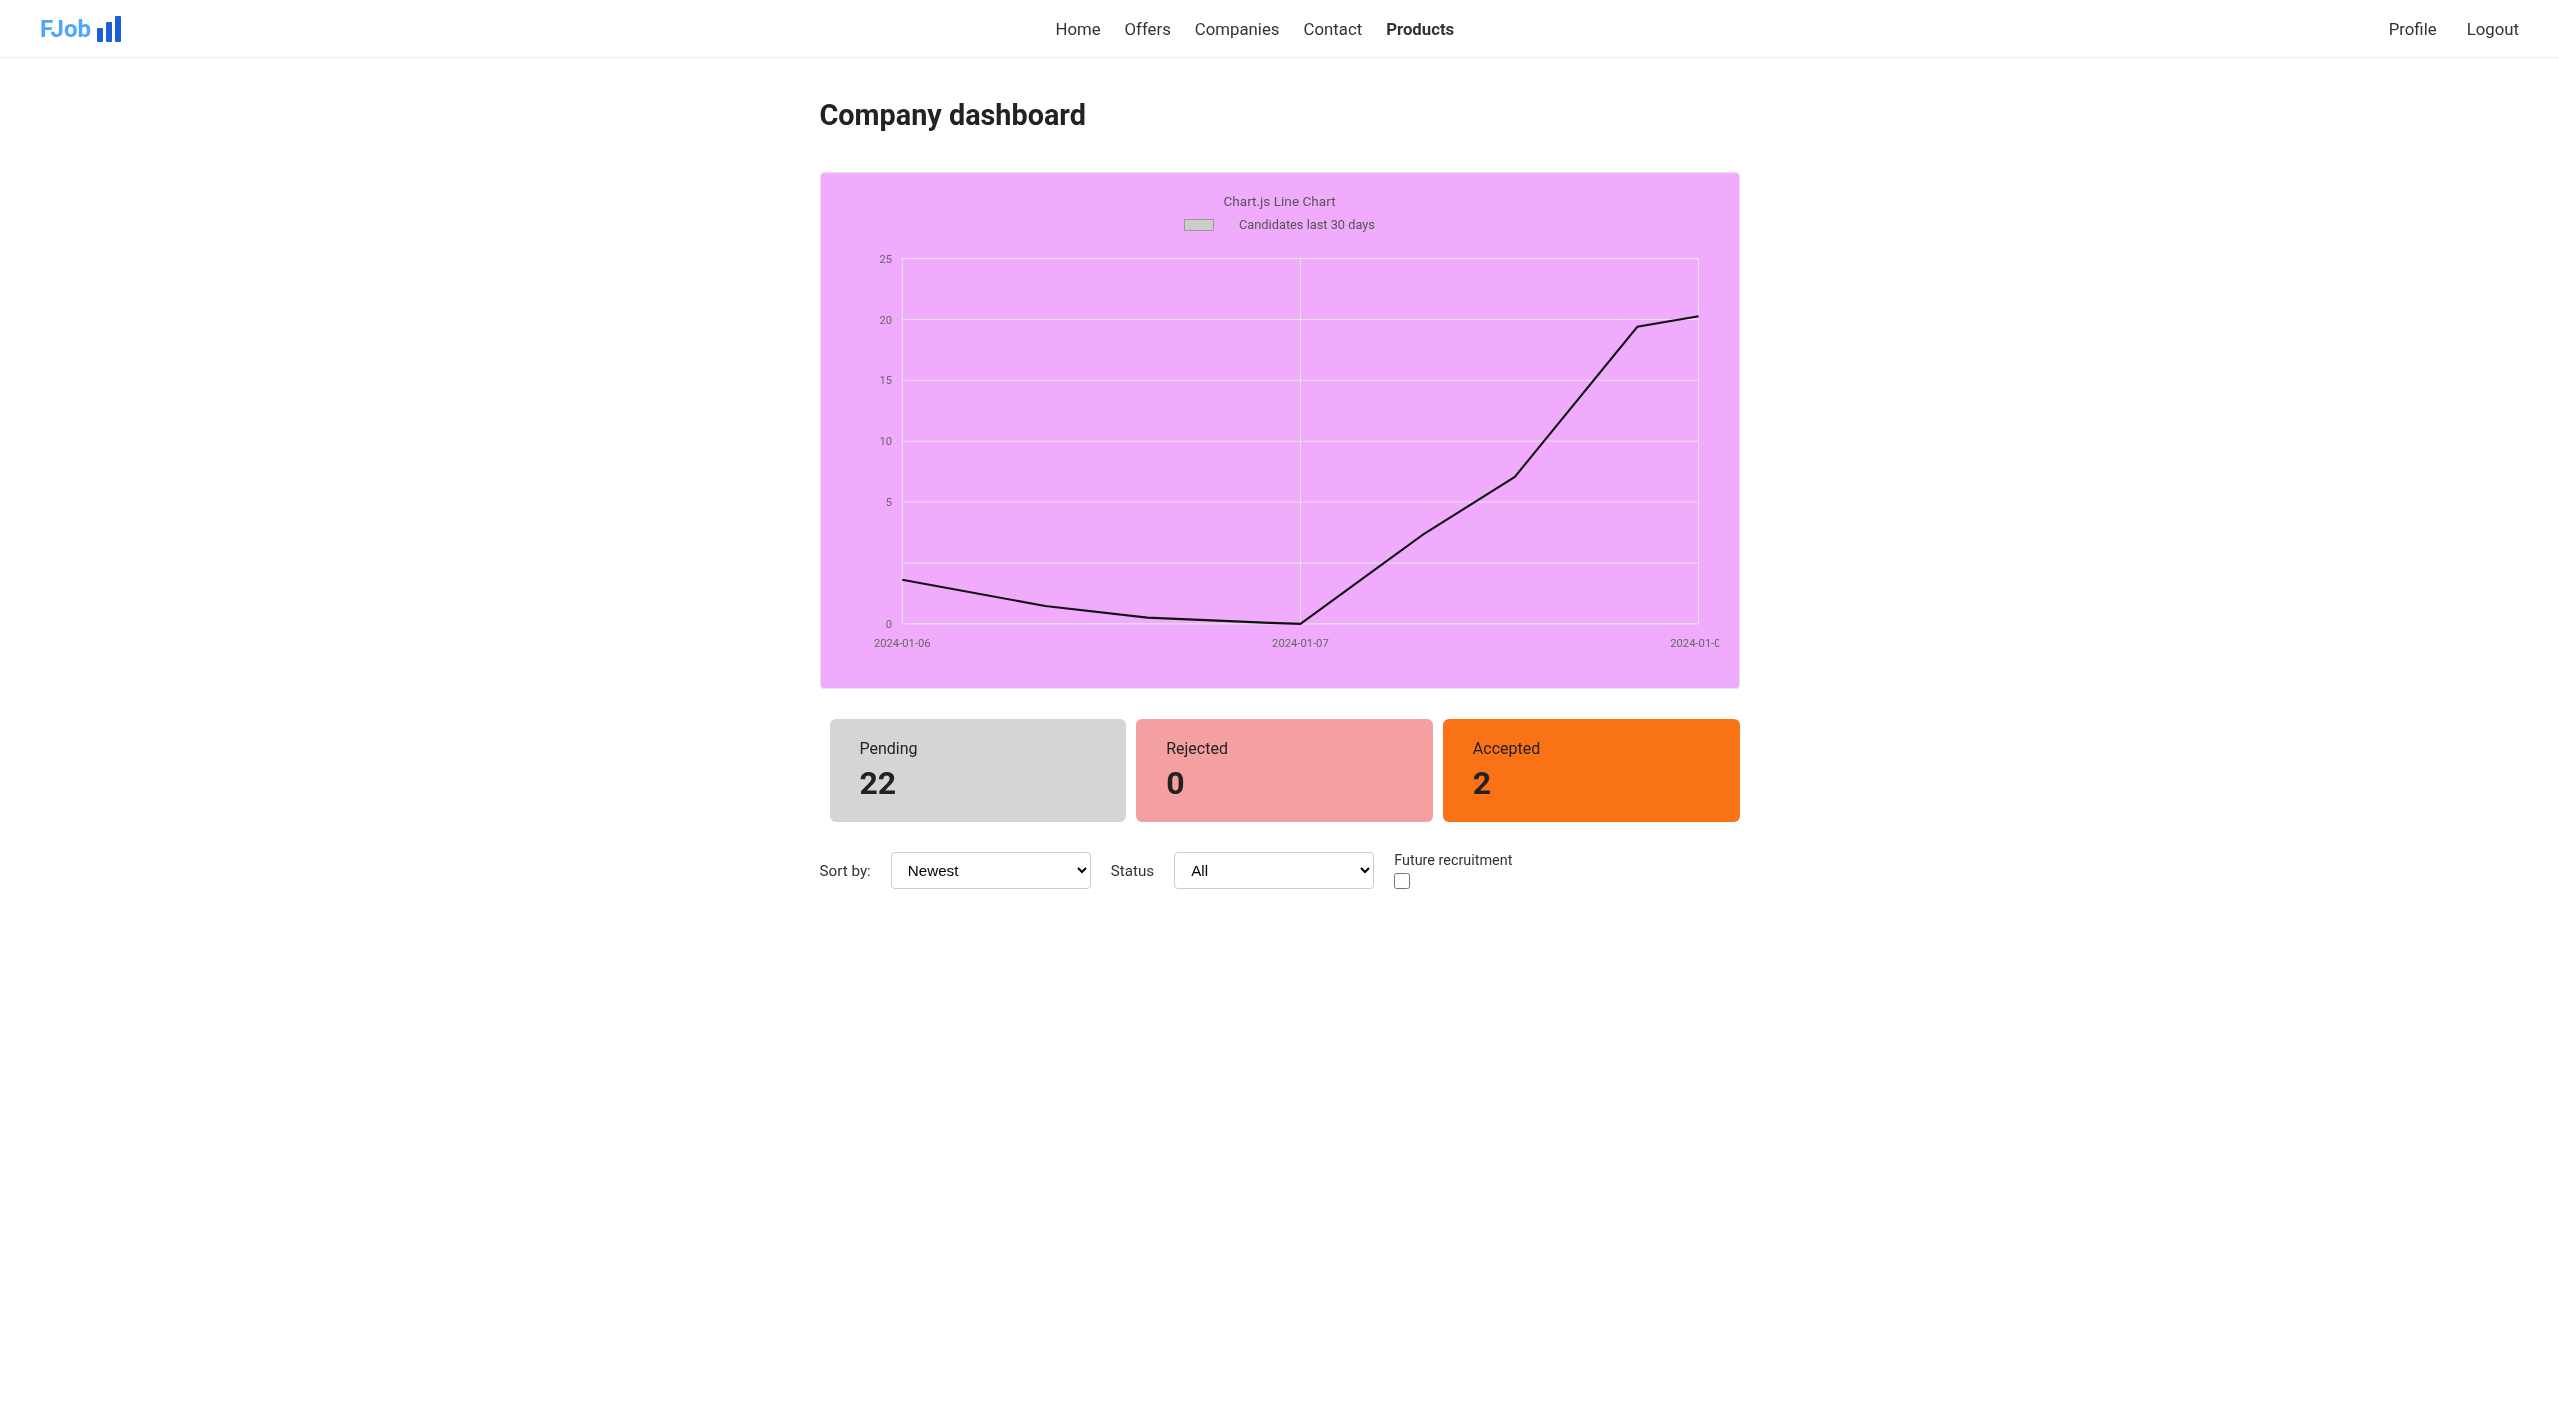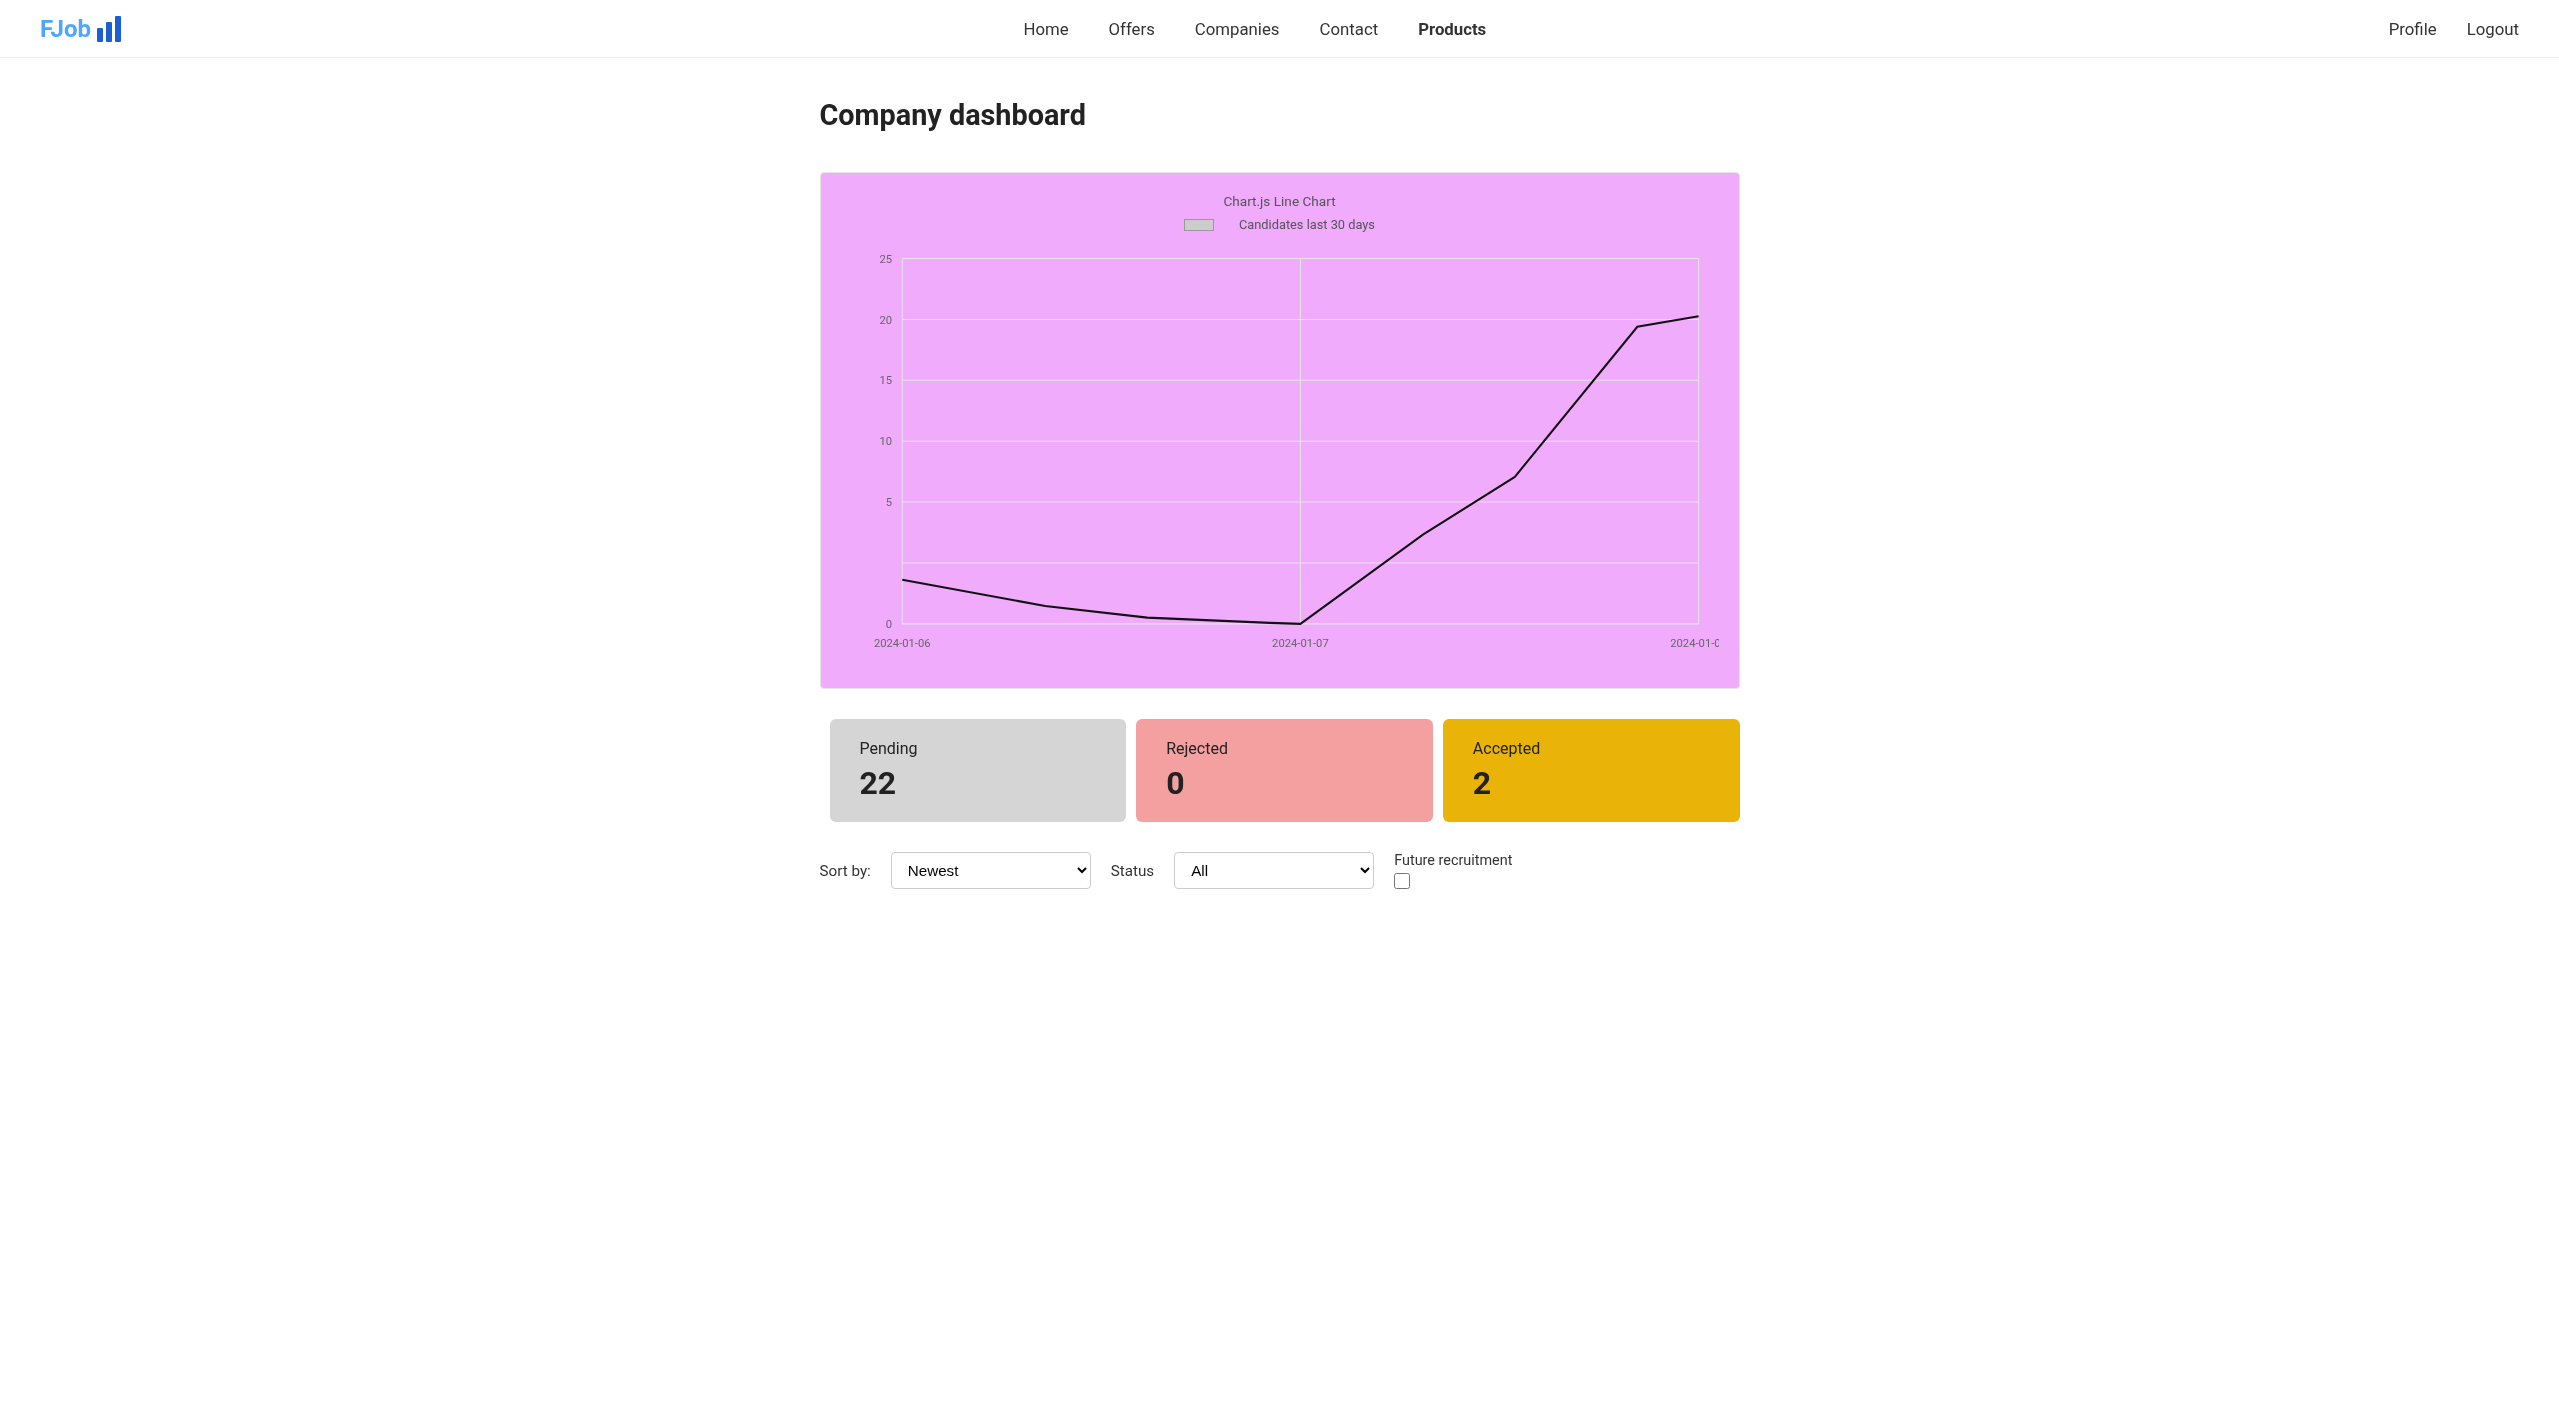--- a/index.html
+++ b/index.html
@@ -29,21 +29,21 @@
       gap: 3px;
       align-items: flex-end;
       margin-left: 2px;
     }
     .bar { background: #1a5fd4; width: 6px; border-radius: 1px; }
     .bar-1 { height: 14px; }
     .bar-2 { height: 20px; }
     .bar-3 { height: 26px; }
     .navbar-nav {
       display: flex;
-      gap: 40px;
+      gap: 24px;
       list-style: none;
     }
     .navbar-nav a {
       text-decoration: none;
       color: #333;
       font-size: 1.05rem;
     }
     .navbar-nav a.active {
       font-weight: 700;
     }
@@ -139,21 +139,21 @@
     .stat-card .label {
       font-size: 1rem;
       margin-bottom: 6px;
     }
     .stat-card .value {
       font-size: 2rem;
       font-weight: 700;
     }
     .card-pending { background: #d5d5d5; }
     .card-rejected { background: #f4a0a0; }
-    .card-accepted { background: #eab308; }
+    .card-accepted { background: #f97316; }
 
     
     .filters-row {
       display: flex;
       align-items: center;
       gap: 20px;
       margin-top: 10px;
     }
     .filter-label {
       font-size: 0.95rem;

